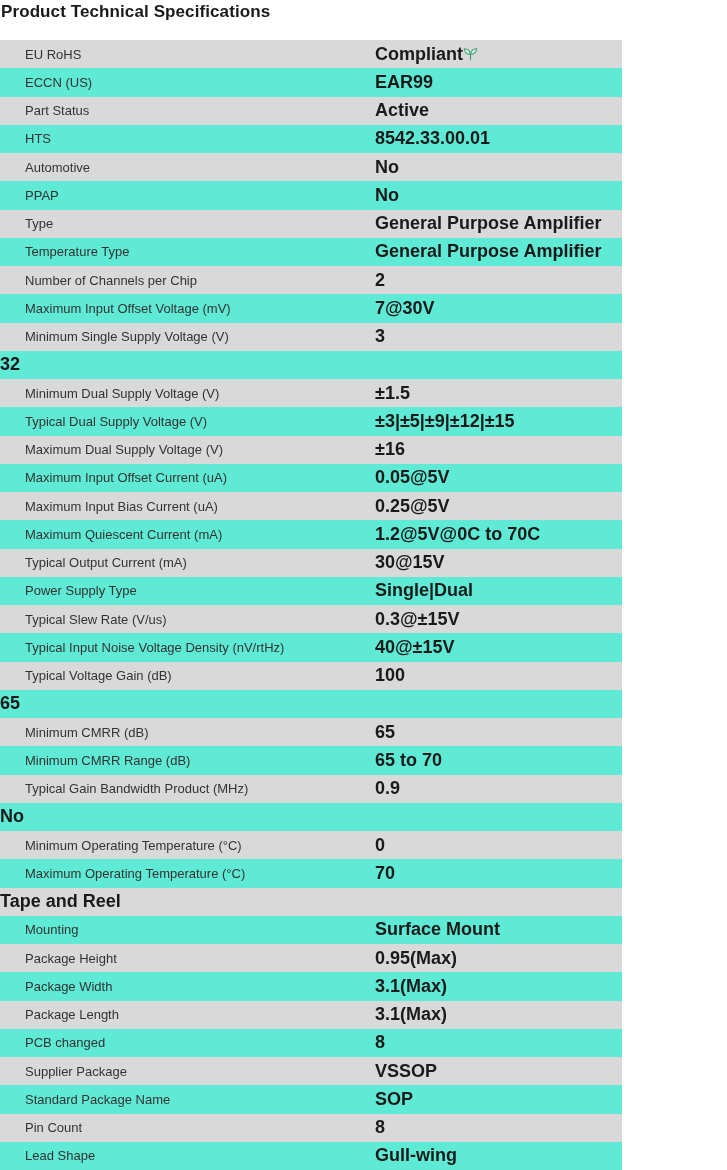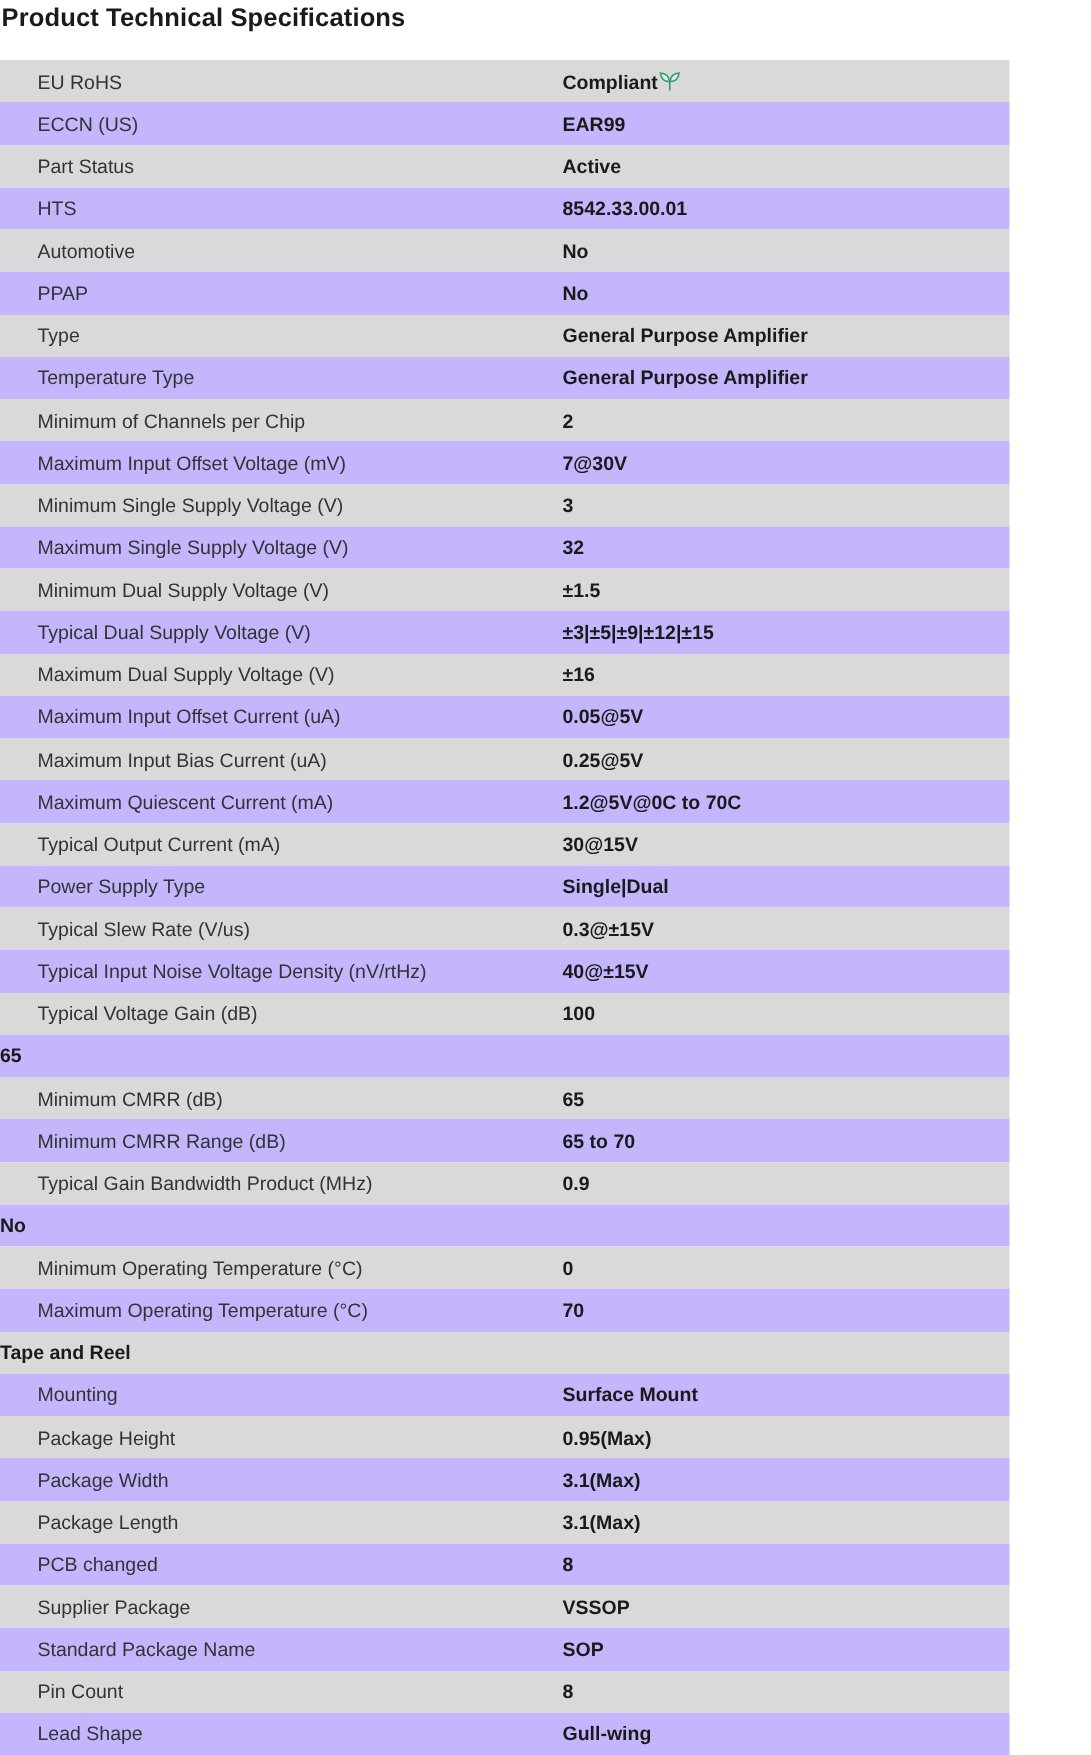--- a/index.html
+++ b/index.html
@@ -16,43 +16,43 @@
   }
   .page-title {
     font-size: 17px;
     font-weight: bold;
     color: #1a1a1a;
     padding: 2px 17px 0 1px;
     letter-spacing: 0.1px;
     height: 40px;
   }
   .spec-table {
-    width: 673px;
+    width: 622px;
   }
   .spec-row {
     display: flex;
     align-items: center;
     height: 28.25px;
     width: 100%;
-    background: #c4b5fd;
+    background: #5eead4;
   }
   .spec-row:nth-child(odd) {
     background: #d9d9d9;
   }
   .spec-label {
     width: 375px;
     padding-left: 25px;
     font-size: 13px;
     color: #333333;
     white-space: nowrap;
     overflow: hidden;
   }
   .spec-value {
     flex: 1;
-    font-size: 13px;
+    font-size: 18px;
     font-weight: bold;
     color: #1a1a1a;
     white-space: nowrap;
     display: flex;
     align-items: center;
     gap: 0;
   }
   .leaf-icon {
     display: inline-flex;
     align-items: center;
@@ -130,21 +130,21 @@
 
   <div class="spec-row">
     <div class="spec-label">Temperature Type</div>
     <div class="spec-value">
       <span class="value-text">General Purpose Amplifier</span>
 
     </div>
   </div>
 
   <div class="spec-row">
-    <div class="spec-label">Minimum of Channels per Chip</div>
+    <div class="spec-label">Number of Channels per Chip</div>
     <div class="spec-value">
       <span class="value-text">2</span>
 
     </div>
   </div>
 
   <div class="spec-row">
     <div class="spec-label">Maximum Input Offset Voltage (mV)</div>
     <div class="spec-value">
       <span class="value-text">7@30V</span>
@@ -154,21 +154,20 @@
 
   <div class="spec-row">
     <div class="spec-label">Minimum Single Supply Voltage (V)</div>
     <div class="spec-value">
       <span class="value-text">3</span>
 
     </div>
   </div>
 
   <div class="spec-row">
-    <div class="spec-label">Maximum Single Supply Voltage (V)</div>
     <div class="spec-value">
       <span class="value-text">32</span>
 
     </div>
   </div>
 
   <div class="spec-row">
     <div class="spec-label">Minimum Dual Supply Voltage (V)</div>
     <div class="spec-value">
       <span class="value-text">±1.5</span>

